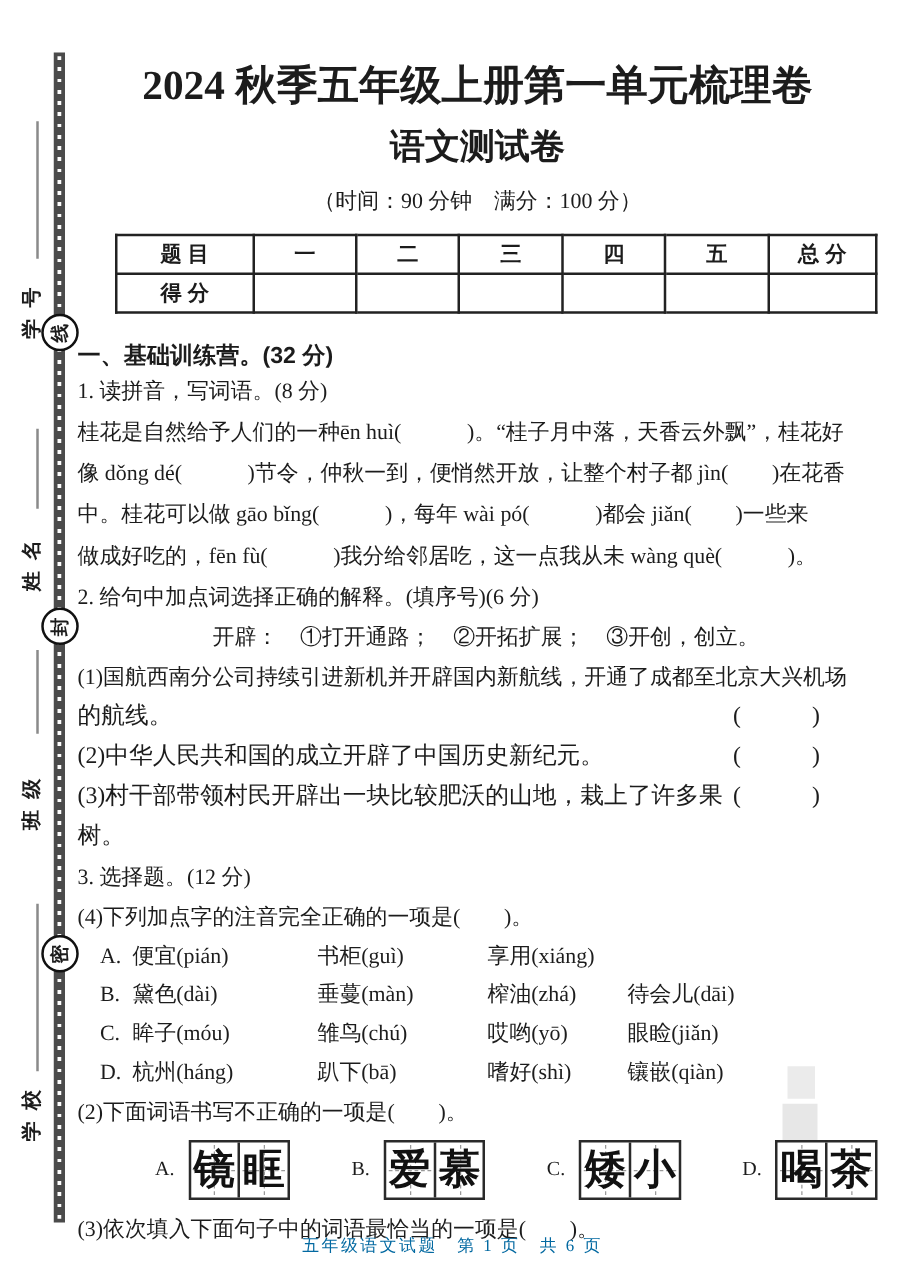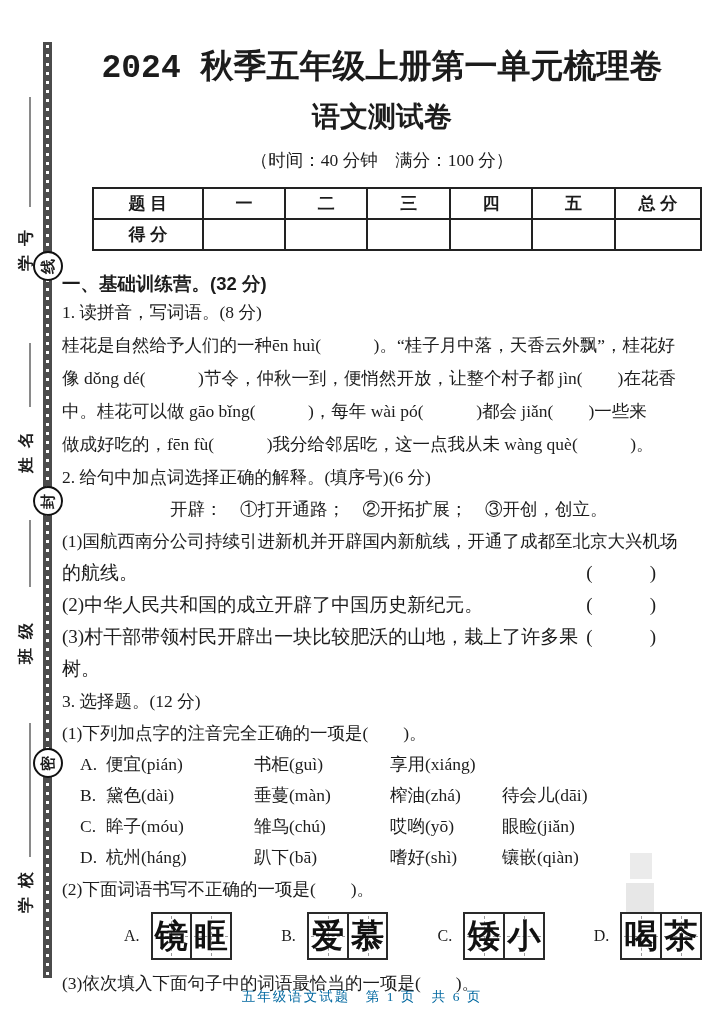--- a/index.html
+++ b/index.html
@@ -28,21 +28,21 @@
   .seal{
     position:absolute; left:33px; width:26px; height:26px; border:2px solid #111;
     border-radius:50%; background:#fff; display:flex; align-items:center; justify-content:center;
     z-index:3;
   }
   .seal span{transform:rotate(-90deg); font-size:15px; font-weight:700;}
   .sl-1{top:251px;} .sl-2{top:486px;} .sl-3{top:748px;}
   
   .content{position:absolute; left:62px; top:0; width:640px;}
   .title{margin:48px 0 0; text-align:center; font-size:33px; font-weight:700;
-         font-family:Liberation Mono, monospace; line-height:1.28;}
+         font-family:Liberation Serif, serif; line-height:1.28;}
   .subtitle{margin:8px 0 0; text-align:center; font-size:28px; font-weight:700;
             font-family:Liberation Serif, serif;}
   .meta{margin:12px 0 0; text-align:center; font-size:17.5px;}
   table.score{border-collapse:collapse; margin:15px 0 0 30px; table-layout:fixed;padding-left:12px;}
   table.score td{
     border:2px solid #222; height:27px; text-align:center; vertical-align:middle;
     font-size:17px; font-weight:700; font-family:"Liberation Sans","DejaVu Sans",sans-serif;
   }
   .sec-heading{margin-top:20px; font-size:18.5px; font-weight:700; line-height:25px;
                font-family:"Liberation Sans","DejaVu Sans",sans-serif;}
@@ -100,21 +100,21 @@
 
   <div class="watermark">
     <div class="wm1"></div>
     <div class="wm2"></div>
   </div>
 
   <div class="content">
 
     <div class="title">2024 秋季五年级上册第一单元梳理卷</div>
     <div class="subtitle">语文测试卷</div>
-    <div class="meta">（时间：40 分钟　满分：100 分）</div>
+    <div class="meta">（时间：90 分钟　满分：100 分）</div>
 
     <table class="score">
       <colgroup>
         <col style="width:112px">
           <col style="width:84px">
           <col style="width:84px">
         <col style="width:84px">
           <col style="width:84px">
           <col style="width:84px">
           <col style="width:88px">
@@ -159,21 +159,21 @@
     <div class="q-row">
       <span class="q-text">(2)中华人民共和国的成立开辟了中国历史新纪元。</span>
       <span class="q-blank">(　　　)</span>
     </div>
     <div class="q-row">
       <span class="q-text">(3)村干部带领村民开辟出一块比较肥沃的山地，栽上了许多果树。</span>
       <span class="q-blank">(　　　)</span>
     </div>
 
     <div class="t-line32">3. 选择题。(12 分)</div>
-    <div class="t-line32">(1)下列加点字的注音完全正确的一项是(　　)。</div>
+    <div class="t-line32">(4)下列加点字的注音完全正确的一项是(　　)。</div>
 
     <div class="opt-row">
       <span>A.</span>
       <span>便宜(pián)</span>
       <span>书柜(guì)</span>
       <span>享用(xiáng)</span>
     </div>
     <div class="opt-row">
       <span>B.</span>
       <span>黛色(dài)</span>

